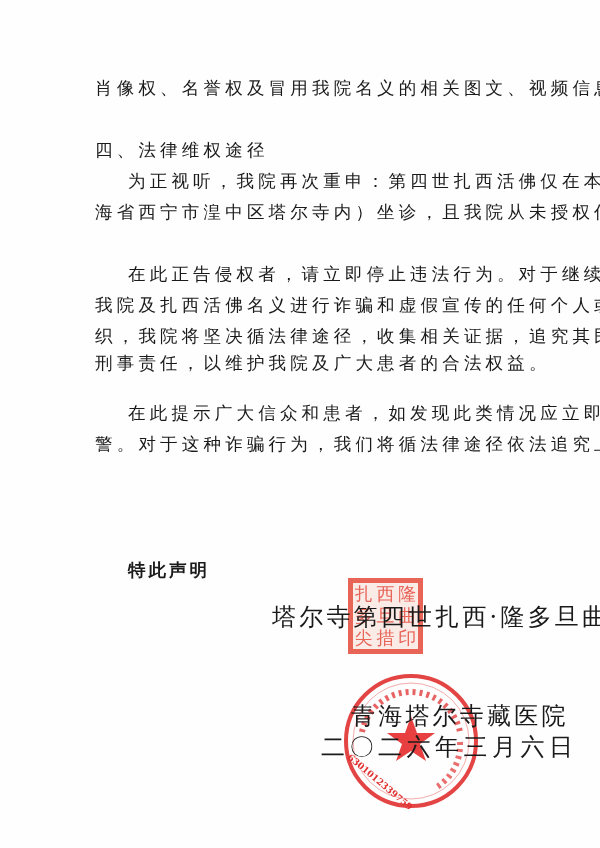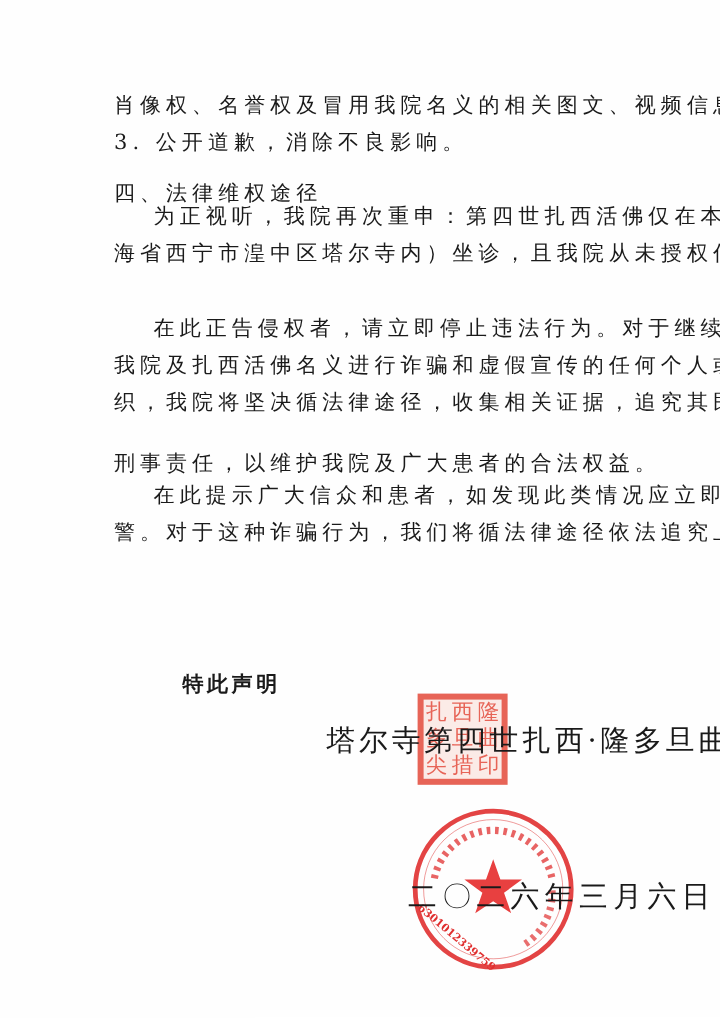--- a/index.html
+++ b/index.html
@@ -3,46 +3,45 @@
 <meta charset="utf-8">
 <style>
   html, body { margin: 0; padding: 0; background: #ffffff; }
   body { width: 600px; height: 848px; position: relative; overflow: hidden;
          font-family: "DejaVu Serif", "Liberation Serif", serif; color: #1a1a1a; }
   .page { position: absolute; left: 0; top: 0; width: 600px; height: 848px; background: #fefefe; }
   .line { position: absolute; left: 95px; width: 420px; font-size: 17.5px; letter-spacing: 4.2px;
           white-space: nowrap; line-height: 22px; }
   .indent { left: 128px; }
   .heading { letter-spacing: 4.2px; }
-  .closing { position: absolute; left: 128px; top: 558px; font-size: 17.5px; letter-spacing: 3px; font-weight: bold; margin-left: 24px; }
+  .closing { position: absolute; left: 128px; top: 558px; font-size: 17.5px; letter-spacing: 3px; font-weight: bold; }
   .sign { position: absolute; font-size: 24px; letter-spacing: 3.2px; white-space: nowrap; }
   .square-seal { position: absolute; left: 348px; top: 578px; width: 75px; height: 76px;
                  background: #e34a3a; opacity: 0.85; }
   .square-seal .inner { position: absolute; left: 5px; top: 5px; right: 5px; bottom: 5px;
                  background: #fbe8e4; display: grid; grid-template-columns: repeat(3, 1fr);
                  grid-template-rows: repeat(3, 1fr); }
   .square-seal .ch { color: #e34a3a; font-size: 18px; text-align: center; line-height: 22px;
                  font-family: "DejaVu Serif", serif; }
   .round-seal { position: absolute; left: 342px; top: 672px; width: 138px; height: 138px; }
   .stamp-text { position: absolute; font-size: 9px; color: #e03030; font-weight: bold; }
 </style>
 </head>
 <body>
 
 <div class="page">
 
   <div class="line" style="top:77px">肖像权、名誉权及冒用我院名义的相关图文、视频信息。</div>
-  <div class="line" style="top:108px">3. 公开道歉，消除不良影响。</div>
-  <div class="line heading" style="top:151px">四、法律维权途径</div>
+  <div class="line heading" style="top:139px">四、法律维权途径</div>
   <div class="line indent" style="top:170px">为正视听，我院再次重申：第四世扎西活佛仅在本院（青</div>
   <div class="line" style="top:201px">海省西宁市湟中区塔尔寺内）坐诊，且我院从未授权任何个</div>
   <div class="line indent" style="top:263px">在此正告侵权者，请立即停止违法行为。对于继续冒用</div>
   <div class="line" style="top:294px">我院及扎西活佛名义进行诈骗和虚假宣传的任何个人或组</div>
   <div class="line" style="top:325px">织，我院将坚决循法律途径，收集相关证据，追究其民事及</div>
-  <div class="line" style="top:376px">刑事责任，以维护我院及广大患者的合法权益。</div>
+  <div class="line" style="top:352px">刑事责任，以维护我院及广大患者的合法权益。</div>
   <div class="line indent" style="top:402px">在此提示广大信众和患者，如发现此类情况应立即报</div>
   <div class="line" style="top:433px">警。对于这种诈骗行为，我们将循法律途径依法追究上述不</div>
 
   <div class="closing">特此声明</div>
 
   <div class="square-seal">
     <div class="inner">
       <span class="ch">扎</span>
       <span class="ch">西</span>
       <span class="ch">隆</span>
@@ -59,15 +58,16 @@
 
   <svg class="round-seal" viewBox="0 0 138 138">
     <circle cx="69" cy="69" r="65" fill="none" stroke="#e03030" stroke-width="4" opacity="0.9"></circle>
     <circle cx="69" cy="69" r="58" fill="none" stroke="#e03030" stroke-width="0.8" opacity="0.5"></circle>
     <polygon points="69,44 75,61 93,61 78,72 84,89 69,79 54,89 60,72 45,61 63,61" fill="#e63030" opacity="0.92"></polygon>
     <path d="M20,60 A50,50 0 0,1 118,60" fill="none" stroke="#e03030" stroke-width="6" stroke-dasharray="3,4" opacity="0.75"></path>
     <path d="M118,70 A50,50 0 0,1 95,115" fill="none" stroke="#e03030" stroke-width="6" stroke-dasharray="3,4" opacity="0.7"></path>
   </svg>
   <div class="stamp-text" style="left:352px; top:752px; transform: rotate(40deg); transform-origin: left top;">6301012339759</div>
 
-  <div class="sign" style="left:340px; top:731px; letter-spacing: 4.5px;">二〇二六年三月六日</div>
+  <div class="sign" style="left:351px; top:700px">青海塔尔寺藏医院</div>
+  <div class="sign" style="left:321px; top:731px; letter-spacing: 4.5px;">二〇二六年三月六日</div>
 
 </div>
 
 </body></html>

